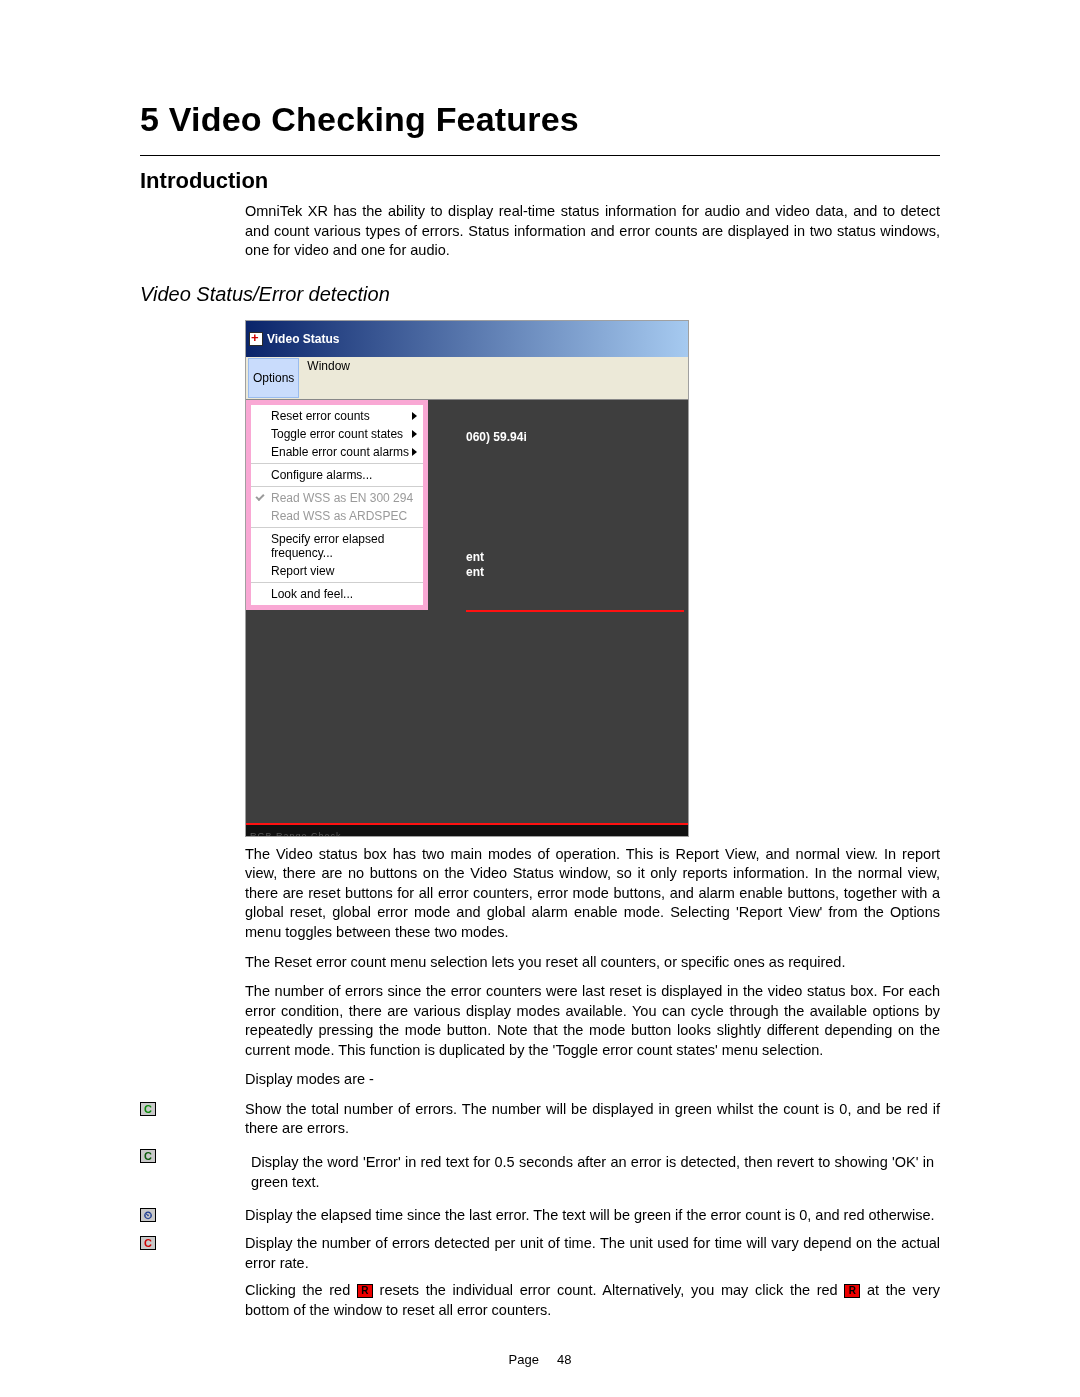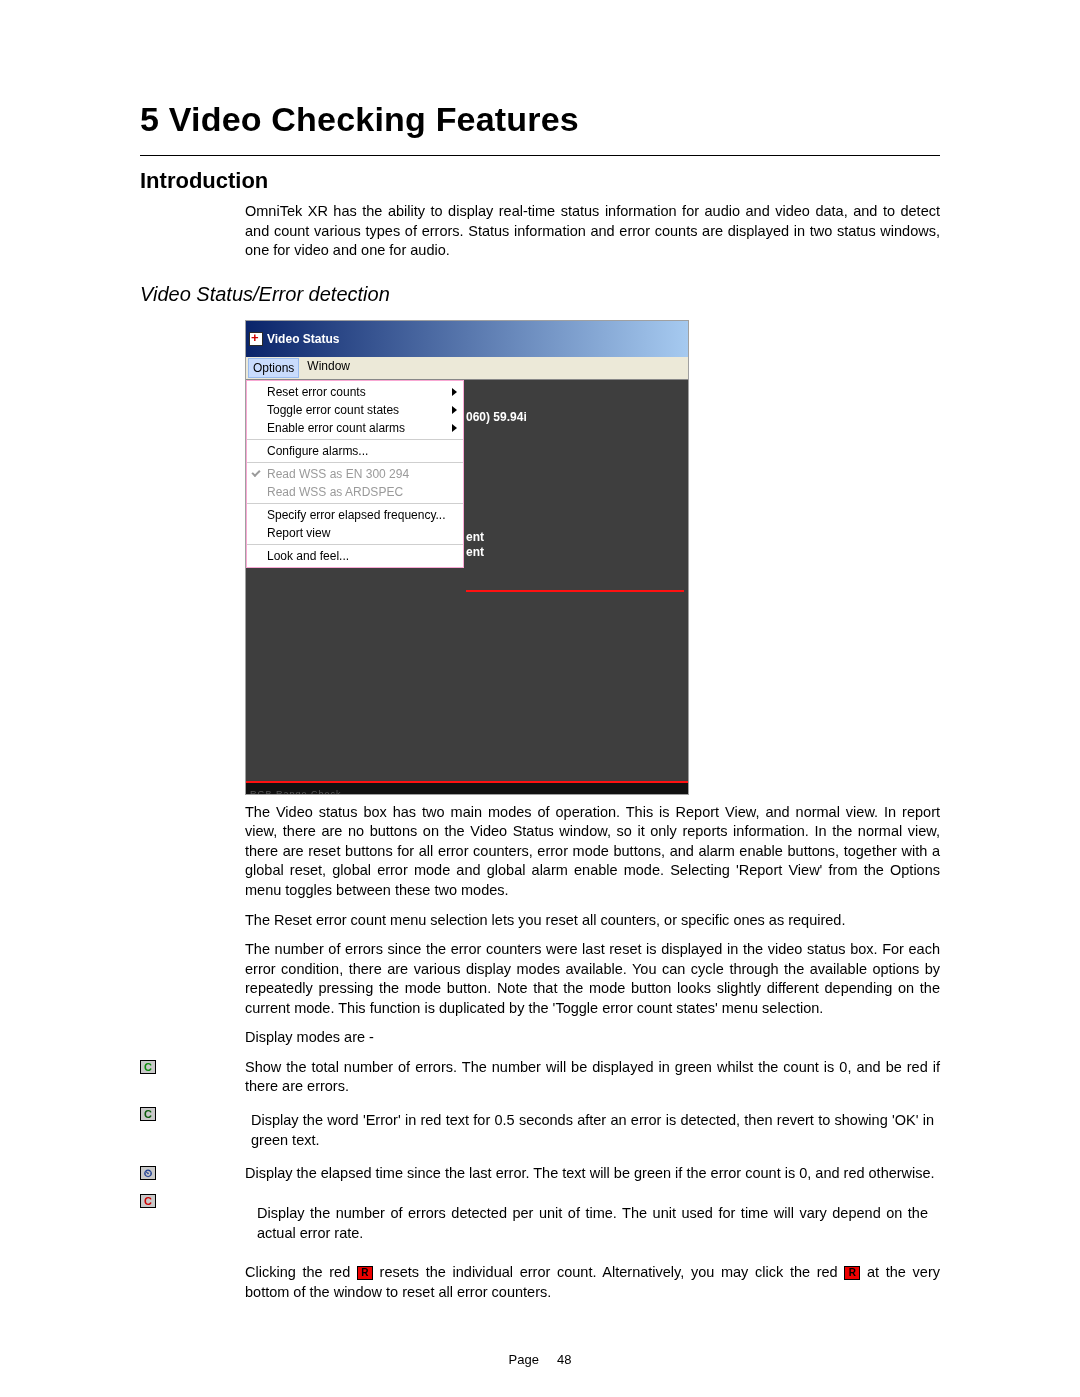--- a/index.html
+++ b/index.html
@@ -90,28 +90,28 @@
     padding: 2px 6px;
     font-size: 12px;
     display: flex;
     gap: 12px;
     color: #000;
     border-bottom: 1px solid #888;
   }
   .mb-item-selected {
     background: #c9dcfc;
     border: 1px solid #99bbee;
-    padding: 2px 4px;
+    padding: 12px 4px;
     margin: -1px -4px;
   }
   .dropdown {
     float: left;
-    width: 218px;
+    width: 182px;
     background: #fff;
-    border: 1px solid #f9a8d4;
+    border: 5px solid #f9a8d4;
     box-sizing: border-box;
   }
   .dd-section {
     border-bottom: 1px solid #cfcfcf;
     padding: 2px 0;
   }
   .dd-item {
     display: flex;
     align-items: center;
     padding: 2px 6px 2px 20px;
@@ -302,21 +302,21 @@
   <div class="icon-row">
     <div class="icon-col">
       <span class="icon-chip"><span class="glyph blue">⏲</span></span>
     </div>
     <p class="p" style="margin:0;flex:1;">Display the elapsed time since the last error. The text will be green if the error count is 0, and red otherwise.</p>
   </div>
   <div class="icon-row">
     <div class="icon-col">
       <span class="icon-chip"><span class="glyph red">C</span></span>
     </div>
-    <p class="p" style="margin:12px;flex:1;">Display the number of errors detected per unit of time. The unit used for time will vary depend on the actual error rate.</p>
+    <p class="p" style="margin:0;flex:1;">Display the number of errors detected per unit of time. The unit used for time will vary depend on the actual error rate.</p>
   </div>
 
   <div class="body-block">
     <p class="p">
       <span>Clicking the red </span>
       <span class="r-chip">R</span>
       <span> resets the individual error count. Alternatively, you may click the red </span>
       <span class="r-chip">R</span>
       <span> at the very bottom of the window to reset all error counters.</span>
     </p>

